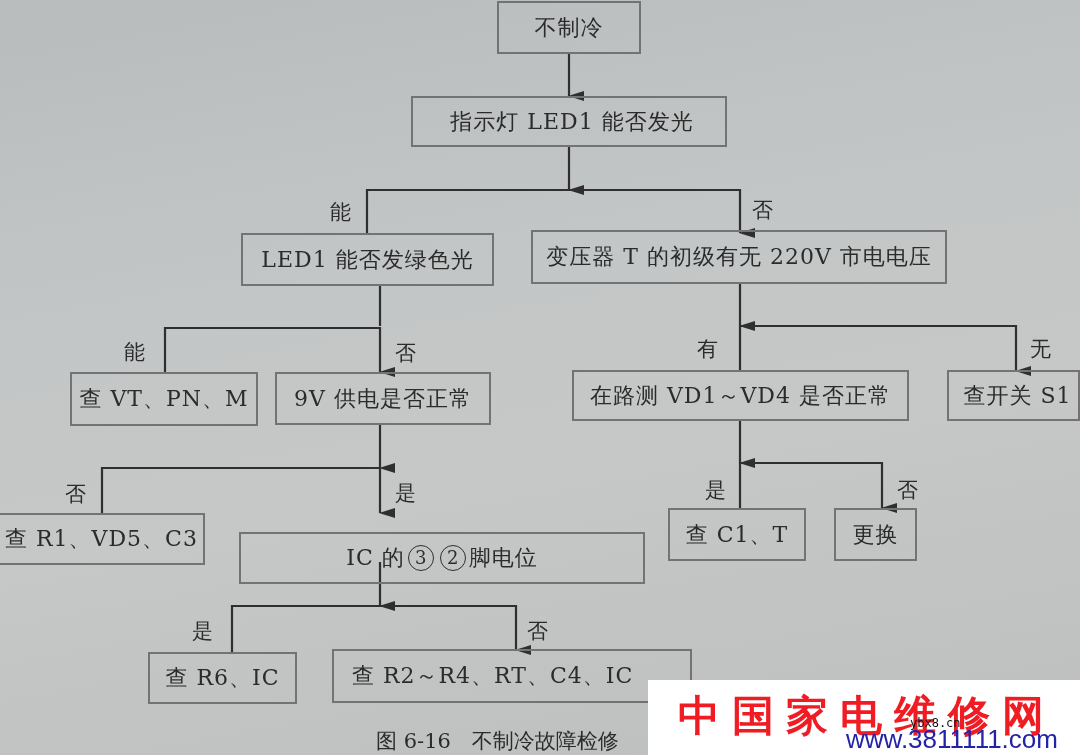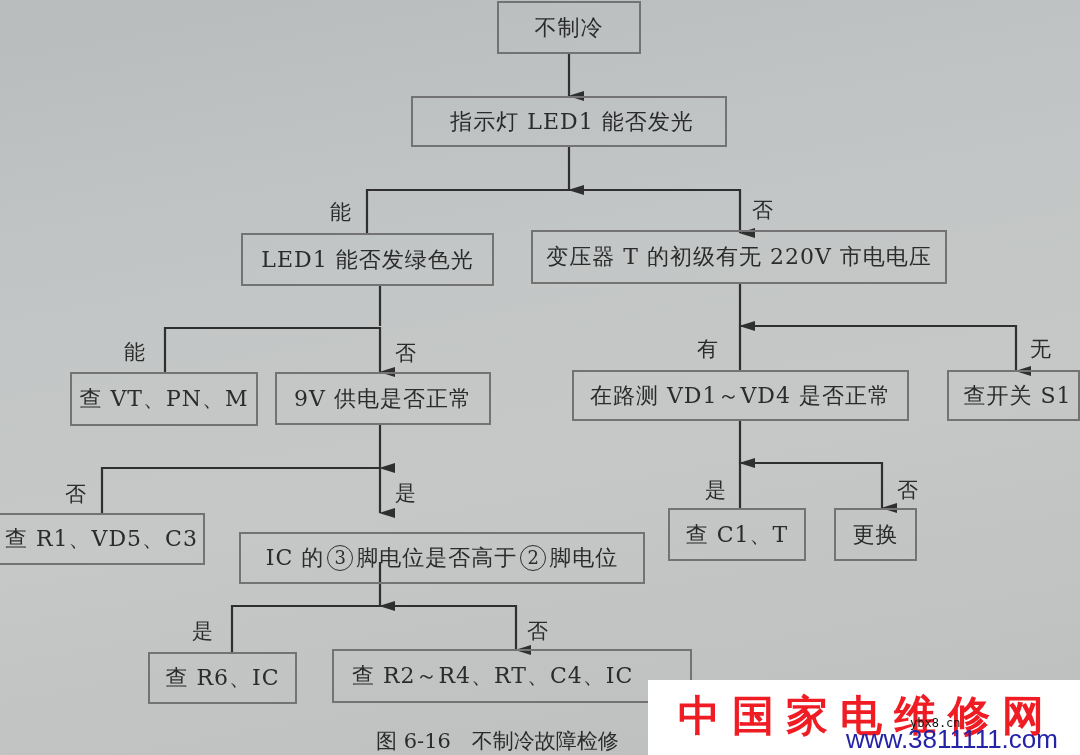--- a/index.html
+++ b/index.html
@@ -111,21 +111,20 @@
   <span>查开关 S1</span>
 </div>
 
 <div class="box" style="left:0px;top:513px;width:205px;height:52px;border-left:none;">
   <span>查 R1、VD5、C3</span>
 </div>
 
 <div class="box" style="left:239px;top:511px;width:406px;height:52px;margin-top:21px;">
   <span>IC 的</span>
   <span class="circ">3</span>
-  <span>脚电位是否高于</span>
   <span class="circ">2</span>
   <span>脚电位</span>
 </div>
 
 <div class="box" style="left:668px;top:508px;width:138px;height:53px;">
   <span>查 C1、T</span>
 </div>
 
 <div class="box" style="left:834px;top:508px;width:83px;height:53px;">
   <span>更换</span>

